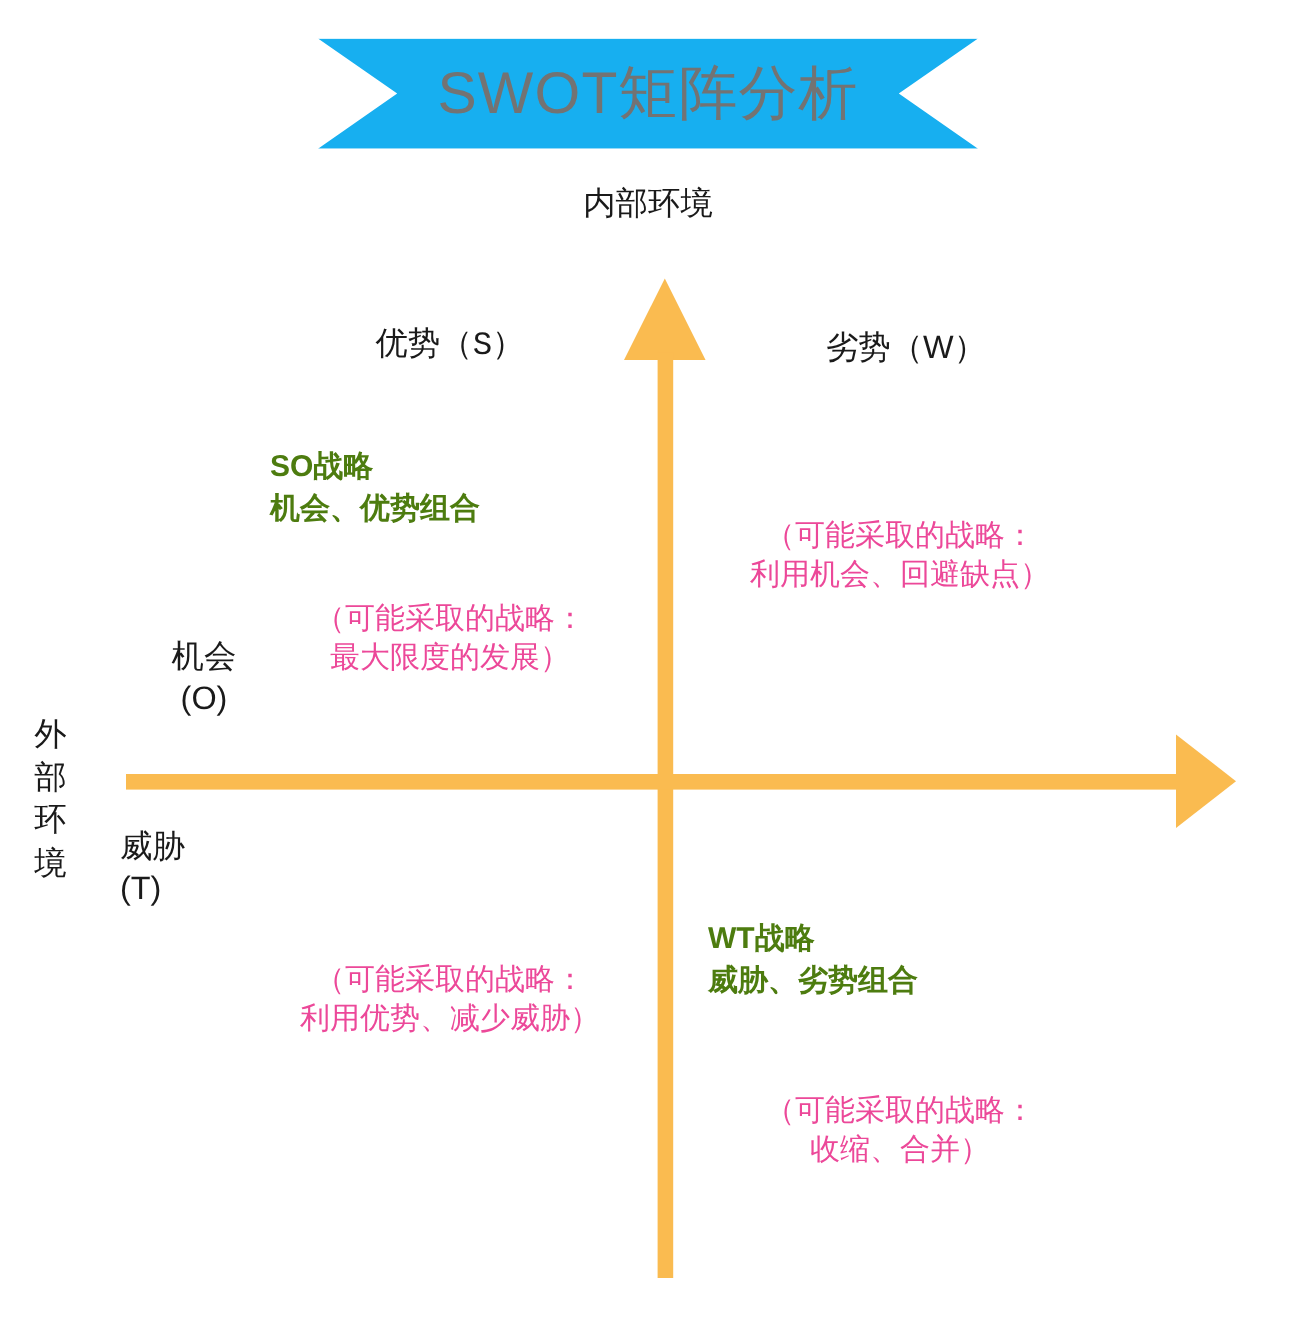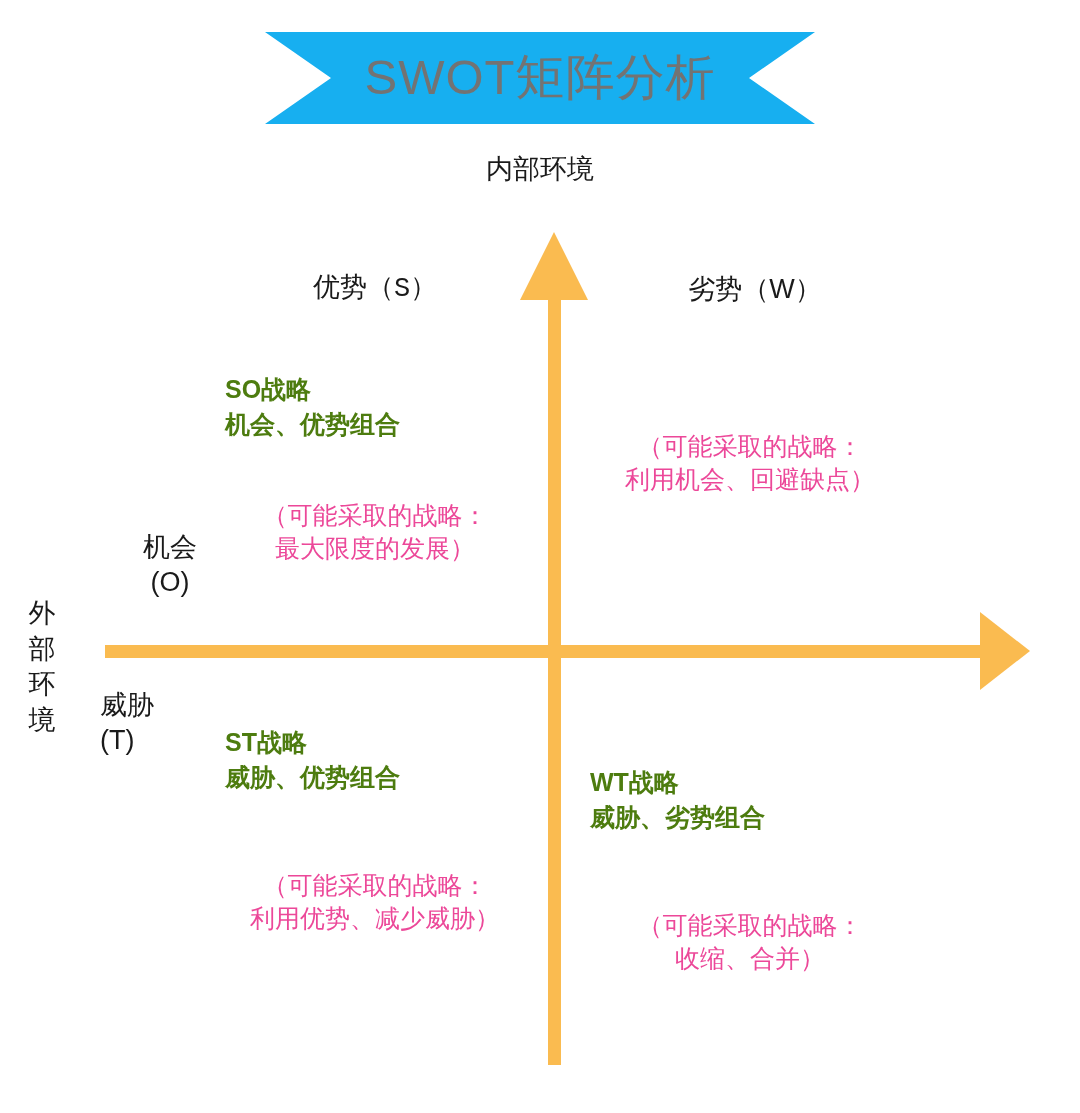--- a/index.html
+++ b/index.html
@@ -168,22 +168,20 @@
   <div class="q-sub">（可能采取的战略：
 最大限度的发展）</div>
 </div>
 
 <div class="quadrant" id="quadrant-wo">
   <div class="q-sub">（可能采取的战略：
 利用机会、回避缺点）</div>
 </div>
 
 <div class="quadrant" id="quadrant-st">
-  <div class="q-head">ST战略
-威胁、优势组合</div>
   <div class="q-sub">（可能采取的战略：
 利用优势、减少威胁）</div>
 </div>
 
 <div class="quadrant" id="quadrant-wt">
   <div class="q-head">WT战略
 威胁、劣势组合</div>
   <div class="q-sub">（可能采取的战略：
 收缩、合并）</div>
 </div>

